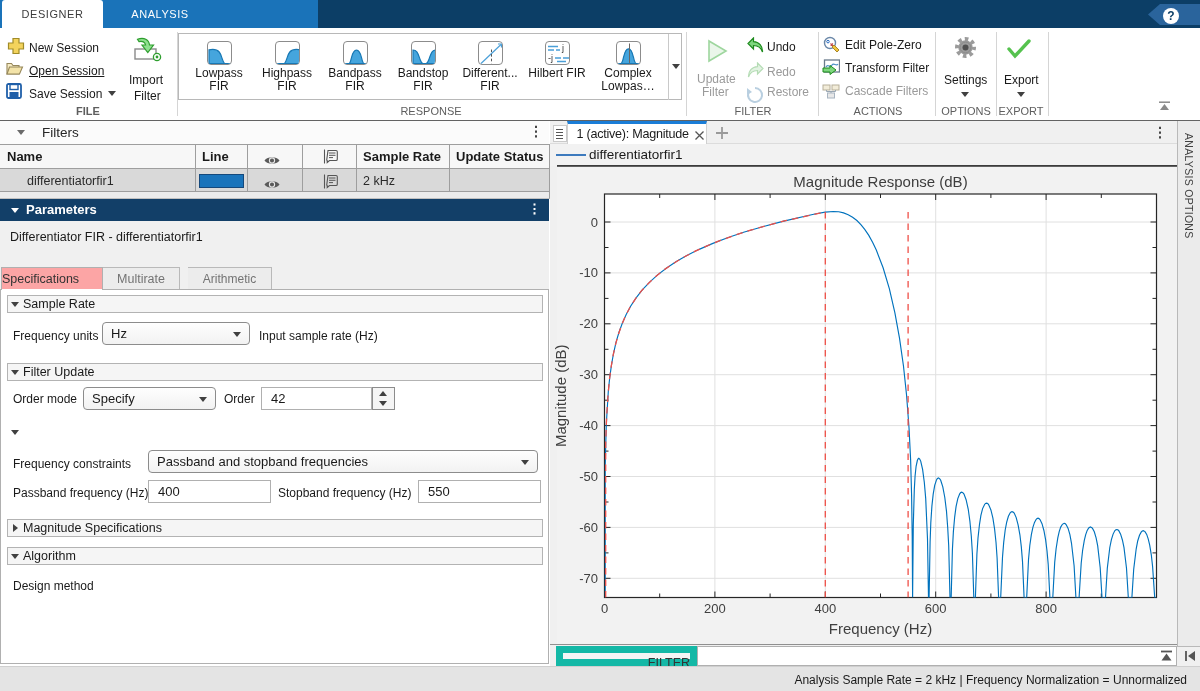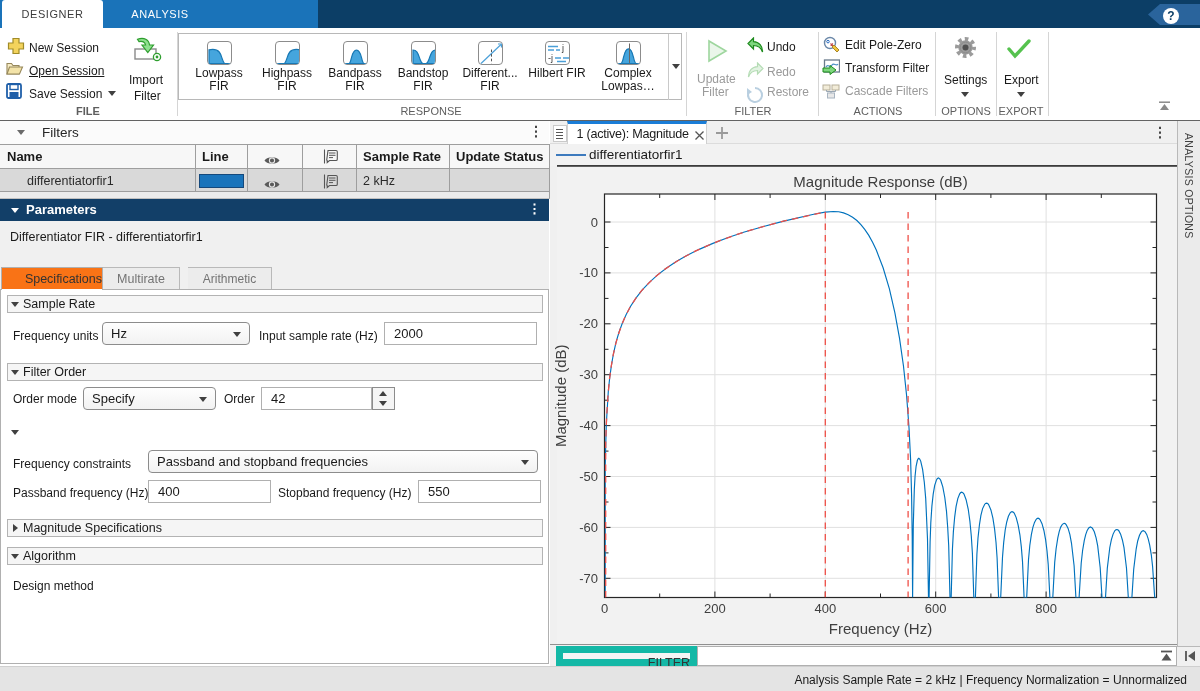--- a/index.html
+++ b/index.html
@@ -268,36 +268,35 @@
 
 <div class="abs" id="navybar">
   <div class="tri-d" style="left:11px;top:9px;border-top-color:#fff;"></div>
   <span style="position:absolute;left:26px;top:3px;font-size:13px;font-weight:bold;">Parameters</span>
   <span style="position:absolute;left:528px;top:2px;font-size:13px;font-weight:bold;">⋮</span>
 </div>
 <div class="abs" id="subtitle">
     <span style="position:absolute;left:10px;top:9px;">Differentiator FIR - differentiatorfir1</span>
   </div>
 <div class="abs" id="ptabs">
-  <div style="position:absolute;left:1px;top:0;width:102px;height:22px;background:#f97316;border:1px solid #b0b0b0;border-bottom:none;font-size:12.5px;color:#333;text-align:right;line-height:22px;">Specifications</div>
+  <div style="position:absolute;left:1px;top:0;width:102px;height:22px;background:#fca5a5;border:1px solid #b0b0b0;border-bottom:none;font-size:12.5px;color:#333;text-align:left;line-height:22px;">Specifications</div>
   <div style="position:absolute;left:103px;top:0;width:77px;height:22px;background:#ececec;border:1px solid #b9b9b9;border-left:none;border-bottom:none;font-size:12.5px;color:#737373;text-align:center;line-height:22px;">Multirate</div>
   <div style="position:absolute;left:188px;top:0;width:84px;height:22px;background:#ececec;border:1px solid #b9b9b9;border-left:none;border-bottom:none;font-size:12px;color:#737373;text-align:center;line-height:22px;">Arithmetic</div>
 </div>
 
 <div class="abs" style="left:2px;top:289px;width:100px;height:2px;background:#fff;z-index:5;"></div>
 <div class="abs" id="formpanel">
 
   <div class="secbar" style="top:5px;">Sample Rate</div>
   <div class="tri-d" style="left:10px;top:12px;"></div>
   <div class="flabel" style="left:12px;top:39px;">Frequency units</div>
   <div class="combo" style="left:101px;top:32px;width:148px;">Hz<span class="arr"></span></div>
   <div class="flabel" style="left:258px;top:39px;">Input sample rate (Hz)</div>
-  <div class="tinput" style="left:383px;top:32px;width:153px;">2000</div>
-
-  <div class="secbar" style="top:73px;">Filter Order</div>
+
+  <div class="secbar" style="top:73px;">Filter Update</div>
   <div class="tri-d" style="left:10px;top:80px;"></div>
   <div class="flabel" style="left:12px;top:102px;">Order mode</div>
   <div class="combo" style="left:82px;top:97px;width:133px;">Specify<span class="arr"></span></div>
   <div class="flabel" style="left:223px;top:102px;">Order</div>
   <div class="tinput" style="left:260px;top:97px;width:111px;">42</div>
   <div style="position:absolute;left:371px;top:97px;width:23px;height:23px;border:1px solid #8c8c8c;background:#f5f5f5;">
     <div style="position:absolute;left:6px;top:3px;width:0;height:0;border-left:4px solid transparent;border-right:4px solid transparent;border-bottom:5px solid #404040;"></div>
     <div style="position:absolute;left:6px;top:13px;width:0;height:0;border-left:4px solid transparent;border-right:4px solid transparent;border-top:5px solid #404040;"></div>
   </div>
 

